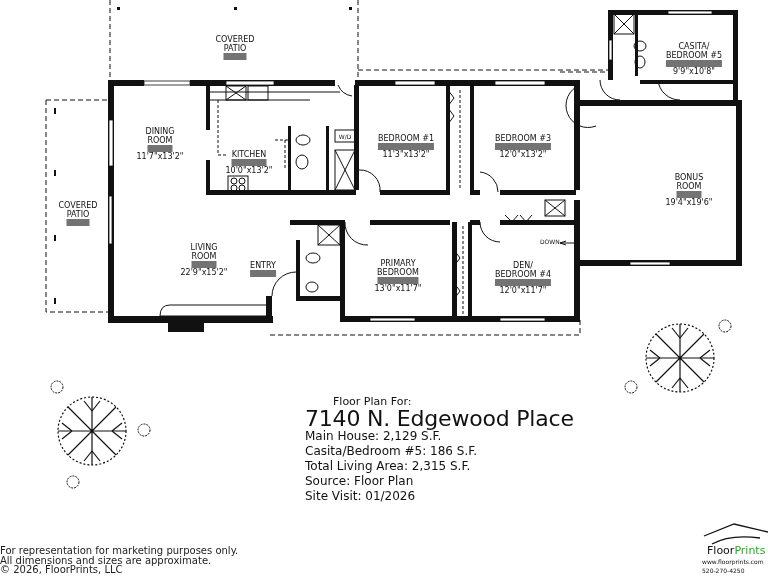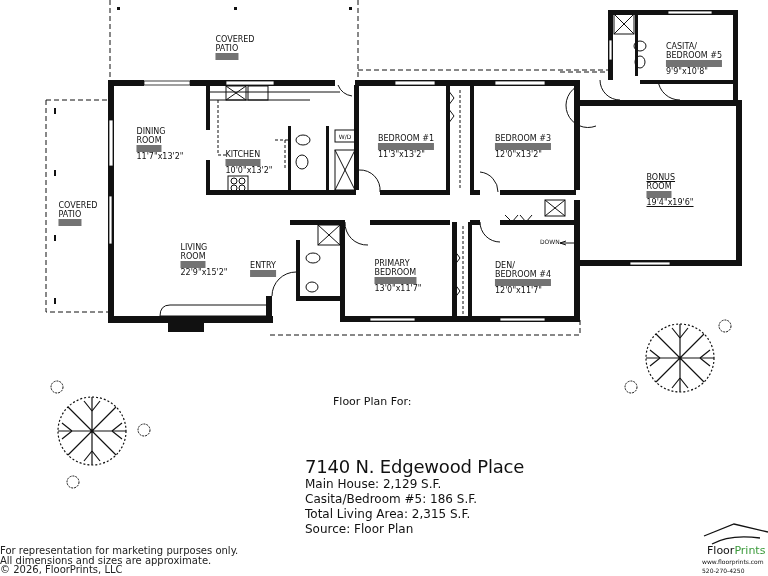--- a/index.html
+++ b/index.html
@@ -1,24 +1,24 @@
 <!DOCTYPE html>
 <html><head>
 <meta charset="utf-8">
 <style>
   html,body{margin:0;padding:0;background:#fff;}
   body{width:768px;height:576px;position:relative;overflow:hidden;font-family:"DejaVu Sans","Liberation Sans",sans-serif;color:#111;}
   svg.plan{position:absolute;left:0;top:0;}
-  .lbl{position:absolute;text-align:left;font-size:8px;line-height:9px;color:#111;transform:translateX(-50%);white-space:nowrap;}
+  .lbl{position:absolute;text-align:center;font-size:8px;line-height:9px;color:#111;transform:translateX(-50%);white-space:nowrap;}
   .lbl .name{display:block;}
   .lbl .name.u{border-bottom:7px solid #737373;display:inline-block;}
   .lbl .dim{display:block;}
   .info{position:absolute;left:305px;top:395px;color:#111;font-family:"DejaVu Sans",sans-serif;}
   .info .for{font-size:11px;line-height:14px;margin-left:28px;}
-  .info .addr{font-size:18px;line-height:20px;letter-spacing:-0.2px;margin-top:48px;}
+  .info .addr{font-size:22px;line-height:20px;letter-spacing:-0.2px;}
   .info .line{font-size:12px;line-height:15px;}
   .disc{position:absolute;left:0;top:546px;font-size:10px;line-height:9.5px;color:#222;}
   .brand{position:absolute;left:700px;top:520px;width:68px;}
   .brand .nm{font-size:11px;position:absolute;left:7px;top:24px;white-space:nowrap;}
   .brand .nm .p{color:#3a9a3a;}
   .brand .url{font-size:6px;position:absolute;left:2px;top:38px;white-space:nowrap;}
   .brand .ph{font-size:6px;position:absolute;left:2px;top:47px;white-space:nowrap;}
   .down{position:absolute;left:540px;top:238px;font-size:6px;}
 </style>
 </head>
@@ -201,21 +201,21 @@
 </div>
 <div class="lbl" style="left:523px;top:134px;">
   <span class="name u">BEDROOM #3</span>
   <span class="dim">12'0"x13'2"</span>
 </div>
 <div class="lbl" style="left:694px;top:42px;">
   <span class="name">CASITA/</span>
   <span class="name u">BEDROOM #5</span>
   <span class="dim">9'9"x10'8"</span>
 </div>
-<div class="lbl" style="left:670px;top:173px;text-decoration:underline;">
+<div class="lbl" style="left:689px;top:173px;">
   <span class="name">BONUS</span>
   <span class="name u">ROOM</span>
   <span class="dim">19'4"x19'6"</span>
 </div>
 <div class="lbl" style="left:204px;top:243px;">
   <span class="name">LIVING</span>
   <span class="name u">ROOM</span>
   <span class="dim">22'9"x15'2"</span>
 </div>
 <div class="lbl" style="left:263px;top:261px;">
@@ -233,20 +233,21 @@
 </div>
 <div class="down">DOWN</div>
 
 <div class="info">
   <div class="for">Floor Plan For:</div>
   <div class="addr">7140 N. Edgewood Place</div>
   <div class="line">Main House:  2,129 S.F.</div>
   <div class="line">Casita/Bedroom #5:  186 S.F.</div>
   <div class="line">Total Living Area:  2,315 S.F.</div>
   <div class="line">Source:  Floor Plan</div>
+  <div class="line">Site Visit:  01/2026</div>
 </div>
 
 <div class="disc">
   <div>For representation for marketing purposes only.</div>
   <div>All dimensions and sizes are approximate.</div>
   <div>© 2026, FloorPrints, LLC</div>
 </div>
 
 <div class="brand">
   <div class="nm"><span>Floor</span><span class="p">Prints</span></div>

